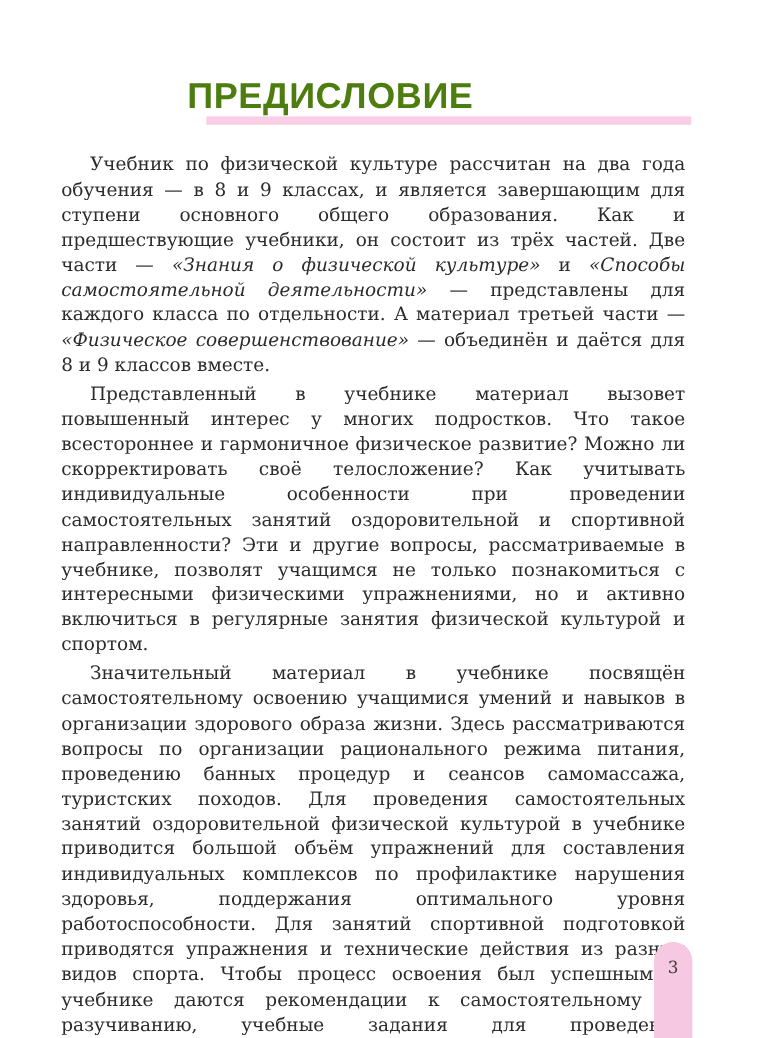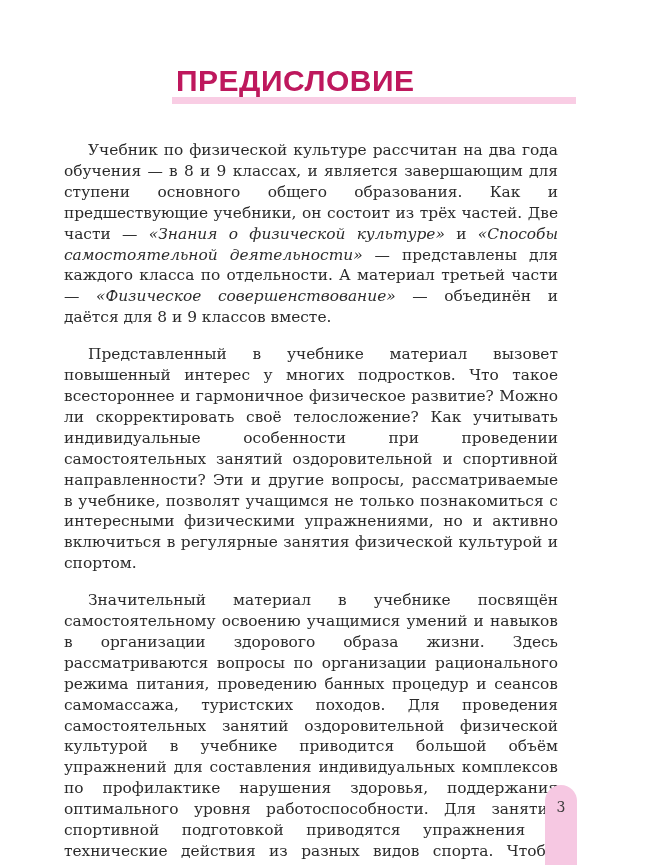--- a/index.html
+++ b/index.html
@@ -10,46 +10,46 @@
     body {
       width: 650px;
       height: 865px;
       position: relative;
       overflow: hidden;
       font-family: "DejaVu Serif", "Liberation Serif", serif;
       color: #2a2a2a;
     }
     .heading {
       position: absolute;
-      left: 176px;
+      left: 156px;
       top: 64px;
       font-family: "Liberation Sans", "DejaVu Sans", sans-serif;
       font-weight: bold;
       font-size: 30px;
       letter-spacing: 0.5px;
-      color: #be185d;
+      color: #4d7c0f;
       line-height: 34px;
       margin: 0;
     }
     .heading-bar {
       position: absolute;
       left: 172px;
       top: 97px;
       width: 404px;
       height: 7px;
       background: #f9cde4;
     }
     .body-text {
       position: absolute;
       left: 48px;
       top: 124px;
       width: 526px;
     }
     .para {
-      margin: 16px;
+      margin: 3px;
       font-size: 15.4px;
       line-height: 20.9px;
       text-align: justify;
       text-indent: 24px;
       color: #2b2b2b;
       hyphens: auto;
     }
     .para em {
       font-style: italic;
     }

